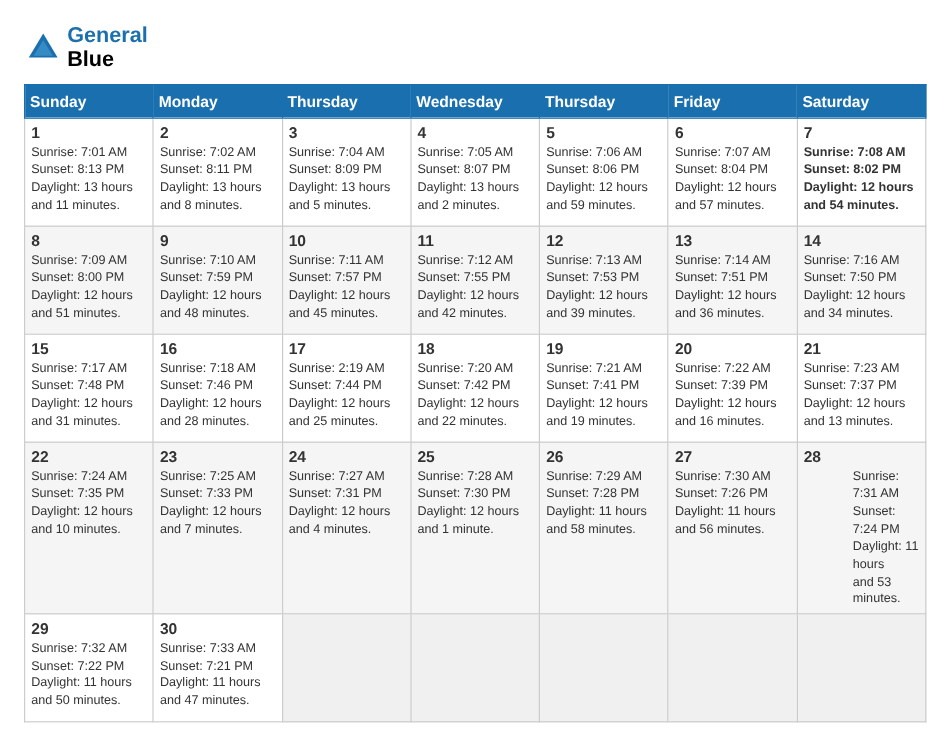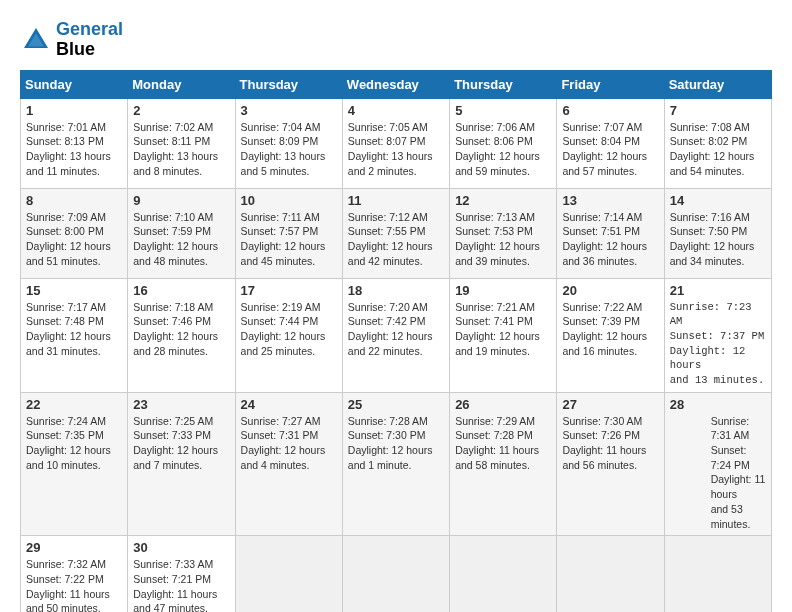--- a/index.html
+++ b/index.html
@@ -166,21 +166,21 @@
         </td>
         <td>
           <span class="day-num">6</span>
           <div class="day-info" style="white-space: pre-line;">Sunrise: 7:07 AM
 Sunset: 8:04 PM
 Daylight: 12 hours
 and 57 minutes.</div>
         </td>
         <td>
           <span class="day-num">7</span>
-          <div class="day-info" style="white-space: pre-line;">Sunrise: 7:08 AM
+          <div class="day-info" style="white-space: pre-line; font-weight: bold;">Sunrise: 7:08 AM
 Sunset: 8:02 PM
 Daylight: 12 hours
 and 54 minutes.</div>
         </td>
       </tr>
       <tr class="week-row">
         <td>
           <span class="day-num">8</span>
           <div class="day-info" style="white-space: pre-line;">Sunrise: 7:09 AM
 Sunset: 8:00 PM
@@ -268,21 +268,21 @@
         </td>
         <td>
           <span class="day-num">20</span>
           <div class="day-info" style="white-space: pre-line;">Sunrise: 7:22 AM
 Sunset: 7:39 PM
 Daylight: 12 hours
 and 16 minutes.</div>
         </td>
         <td>
           <span class="day-num">21</span>
-          <div class="day-info" style="white-space: pre-line; font-family: Liberation Mono, monospace;">Sunrise: 7:23 AM
+          <div class="day-info" style="white-space: pre-line;">Sunrise: 7:23 AM
 Sunset: 7:37 PM
 Daylight: 12 hours
 and 13 minutes.</div>
         </td>
       </tr>
       <tr class="week-row">
         <td>
           <span class="day-num">22</span>
           <div class="day-info" style="white-space: pre-line;">Sunrise: 7:24 AM
 Sunset: 7:35 PM

